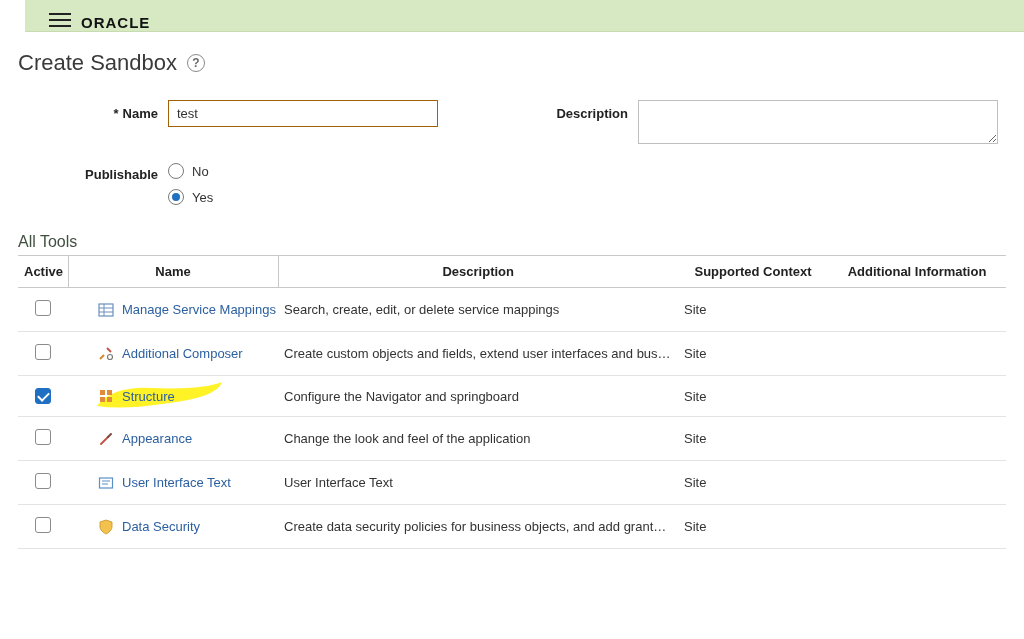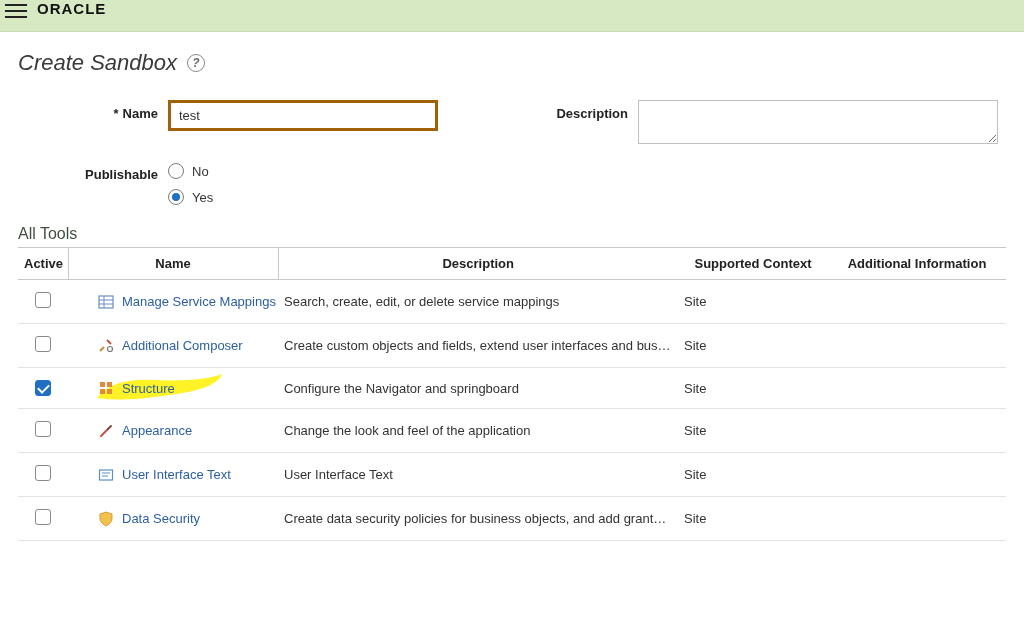--- a/index.html
+++ b/index.html
@@ -7,23 +7,24 @@
     margin: 0;
     font-family: "Helvetica Neue", Arial, sans-serif;
     font-size: 13px;
     color: #333;
     background: #fff;
   }
   .top-banner {
     background: #d7e9c3;
     height: 32px;
     display: flex;
-    align-items: flex-start;
-    padding: 0 5px;
+    align-items: flex-end;
+    padding: 0 24px;
     border-bottom: 1px solid #c9dcb1;
+    margin-left: 25px;
   }
   .hamburger {
     width: 22px; height: 22px;
     display: flex; flex-direction: column;
     justify-content: center; gap: 4px;
     cursor: pointer;
     margin-right: 10px;
   }
   .hamburger span {
     display: block; height: 2px; background: #222; width: 100%;
@@ -34,21 +35,20 @@
     letter-spacing: 1px;
     font-size: 15px;
     color: #111;
   }
   .page {
     padding: 18px 18px 40px 18px;
   }
   .page-title-row {
     display: flex; align-items: center; gap: 10px;
     margin-bottom: 24px;
-    font-style: italic;
   }
   .page-title {
     font-size: 22px;
     font-weight: 400;
     color: #3a3a3a;
   }
   .help-icon {
     width: 18px; height: 18px;
     border: 1.5px solid #8a8a8a;
     border-radius: 50%;
@@ -57,34 +57,34 @@
     font-weight: 600;
     cursor: pointer;
   }
   .form-grid {
     display: grid;
     grid-template-columns: 110px 290px 160px auto;
     column-gap: 10px;
     row-gap: 14px;
     align-items: start;
     margin-left: 30px;
-    margin-bottom: 20px;
+    margin-bottom: 28px;
   }
   .label-cell {
     text-align: right;
     font-size: 13px;
     color: #222;
     padding-top: 6px;
     font-weight: 600;
   }
   .req-asterisk { margin-right: 4px; }
   input.text-field {
     width: 270px;
     padding: 5px 8px;
-    border: 3px solid #a16207;
+    border: 1px solid #a16207;
     font-size: 13px;
     color: #333;
   }
   textarea.desc-field {
     width: 360px; height: 44px;
     border: 1px solid #bfbfbf;
     resize: both;
     font-family: inherit;
     font-size: 13px;
     padding: 4px 6px;

